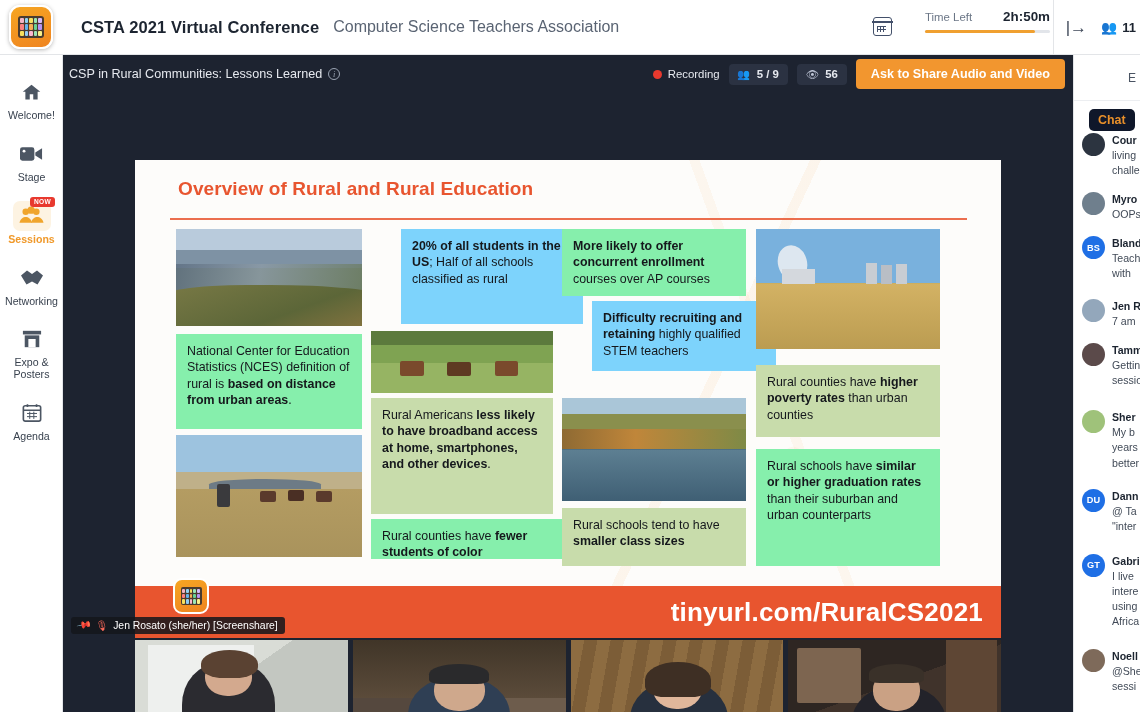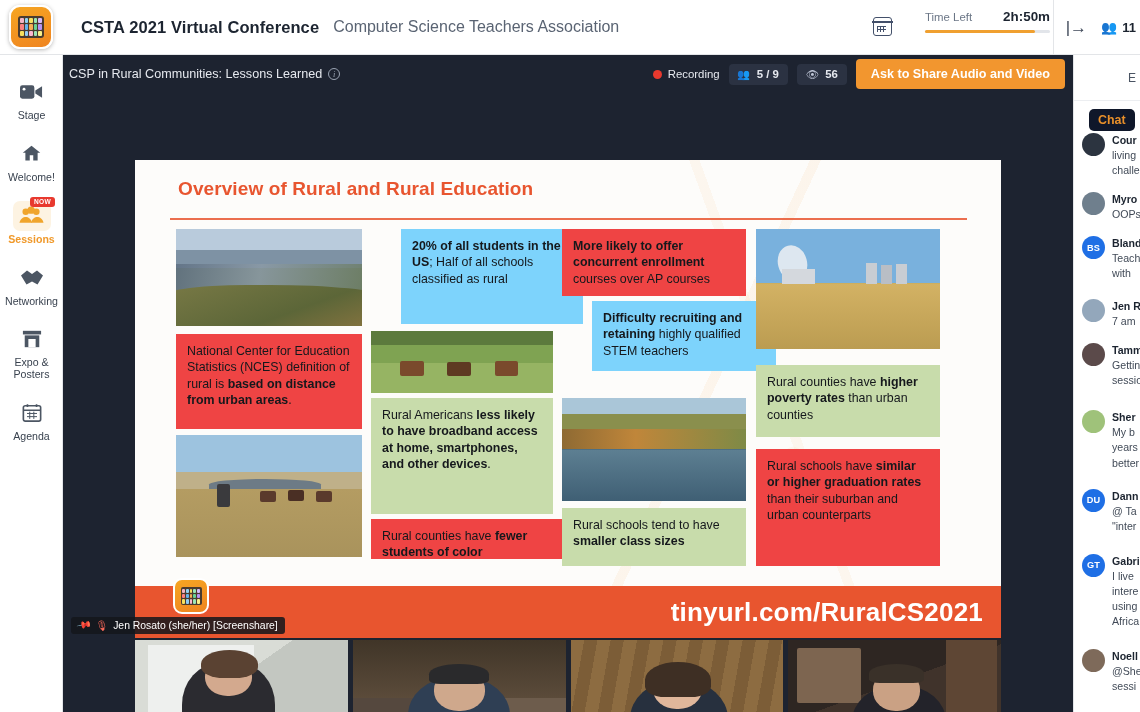--- a/index.html
+++ b/index.html
@@ -139,21 +139,21 @@
     position: absolute; left: 43px; top: 18px; font-size: 19px; font-weight: 700; color: #e8552f;
     letter-spacing: .1px;
   }
   .slide-rule {
     position: absolute; left: 35px; top: 58px; width: 797px; height: 2.2px; background: #e8552f; opacity: .85;
   }
   .slide-body { position: absolute; left: 38px; top: 68px; width: 800px; height: 350px; }
   .tile { position: absolute; padding: 9px 11px; font-size: 12.4px; line-height: 1.32; color: #15181c; }
   .tile b { font-weight: 700; }
   .tile.tan   { background: #7dd3fc; margin-left: 30px; }
-  .tile.blue  { background: #ef4444; }
+  .tile.blue  { background: #86efac; }
   .tile.green { background: #c8dcab; }
   .ph { position: absolute; background: #bcbcbc; overflow: hidden; }
 
   .orange-strip {
     position: absolute; left: 0; bottom: 0; width: 866px; height: 52px; background: #e8552f;
     display: flex; align-items: center; justify-content: flex-end; padding-right: 18px;
   }
   .tiny-url { font-size: 26px; font-weight: 700; color: #ffffff; letter-spacing: .2px; }
   .strip-logo {
     position: absolute; left: 38px; top: -8px; width: 36px; height: 36px; border-radius: 9px;
@@ -249,36 +249,36 @@
       <span class="collapse-icon">|→</span>
       <span class="ppl-icon">👥</span>
       <span class="ppl-count">11</span>
     </div>
   </div>
 
   <div class="rail">
 
     <div class="rail-item">
       <div class="rail-ico">
+        <svg width="21" height="21" viewBox="0 0 24 24" fill="#4c5663">
+            <path d="M12 3 2 11h3v9h5v-6h4v6h5v-9h3z"></path>
+          </svg>
+      </div>
+      <div class="rail-lbl">Welcome!</div>
+    </div>
+
+    <div class="rail-item">
+      <div class="rail-ico">
         <svg width="23" height="18" viewBox="0 0 24 18" fill="#4c5663">
             <rect x="0" y="2" width="15" height="14" rx="2.5"></rect>
             <path d="M16 7.5 23 3v12l-7-4.5z"></path>
             <circle cx="4.2" cy="6" r="1.5" fill="#fff"></circle>
           </svg>
       </div>
       <div class="rail-lbl">Stage</div>
-    </div>
-
-    <div class="rail-item">
-      <div class="rail-ico">
-        <svg width="21" height="21" viewBox="0 0 24 24" fill="#4c5663">
-            <path d="M12 3 2 11h3v9h5v-6h4v6h5v-9h3z"></path>
-          </svg>
-      </div>
-      <div class="rail-lbl">Welcome!</div>
     </div>
 
     <div class="rail-item active">
       <div class="rail-ico">
         <svg width="25" height="19" viewBox="0 0 26 19" fill="#f0a52c">
           <circle cx="7" cy="5.5" r="3.4"></circle>
             <circle cx="18" cy="5.5" r="3.4"></circle>
             <circle cx="12.6" cy="4" r="3.8"></circle>
           <path d="M0.5 17c.7-4 4-6 6.5-6s5.8 2 6.5 6z"></path>
             <path d="M12.5 17c.7-4 4-6 6.5-6s5.8 2 6.5 6z"></path>

